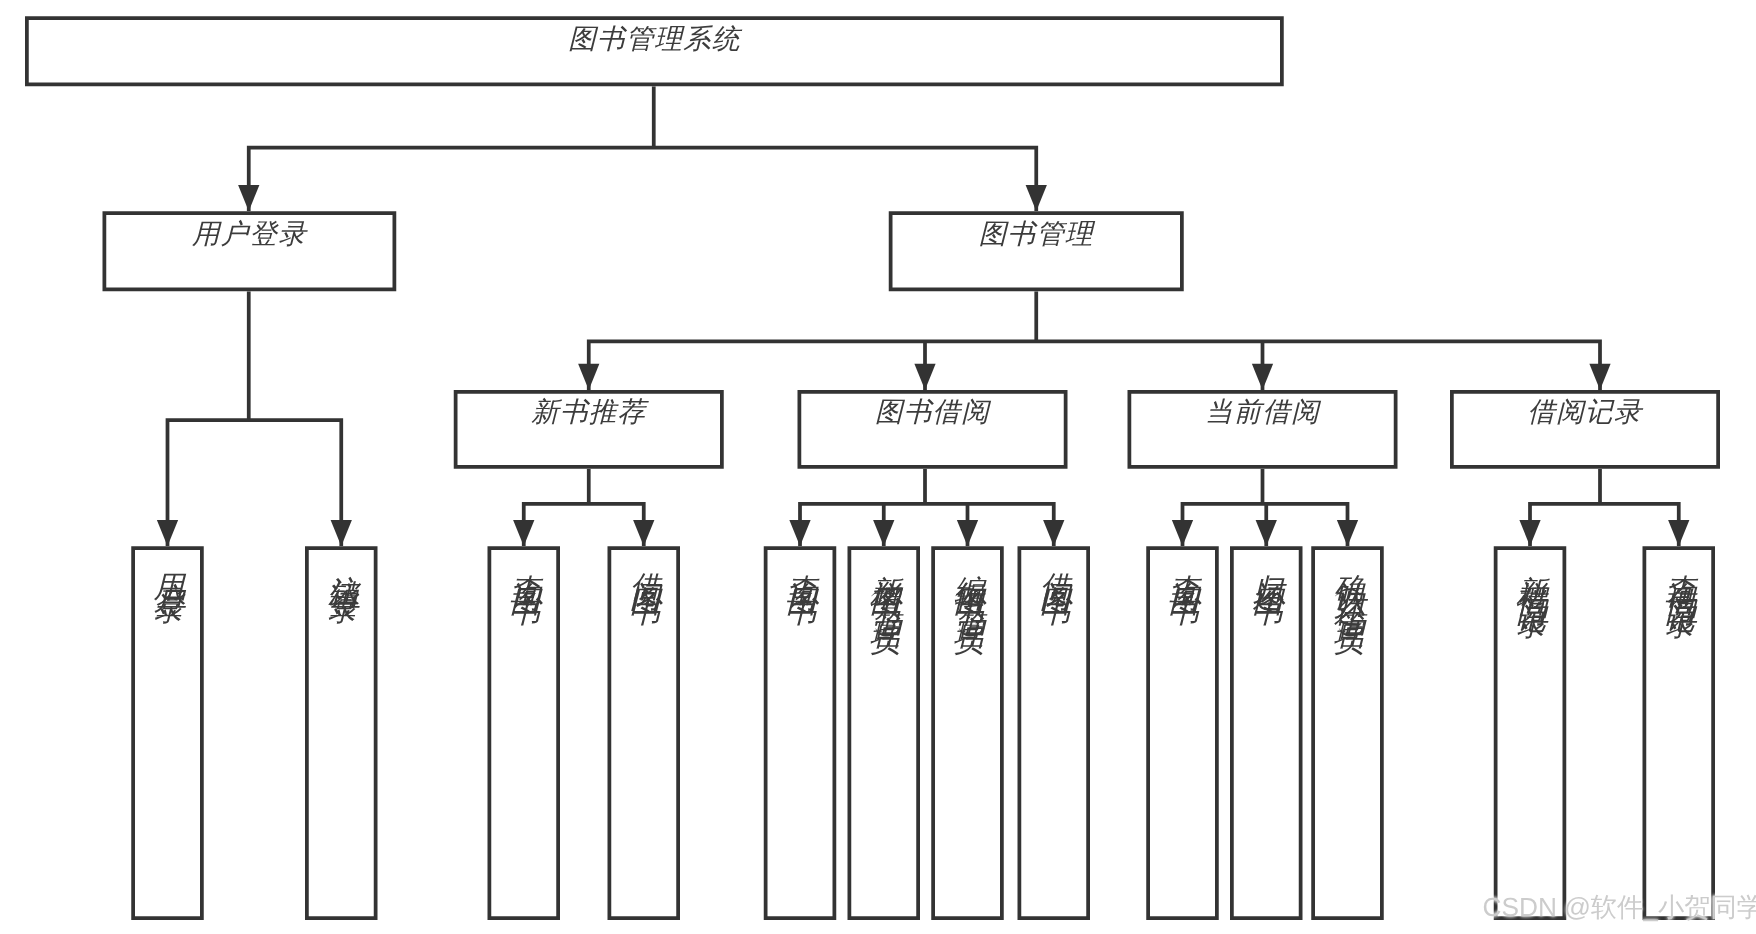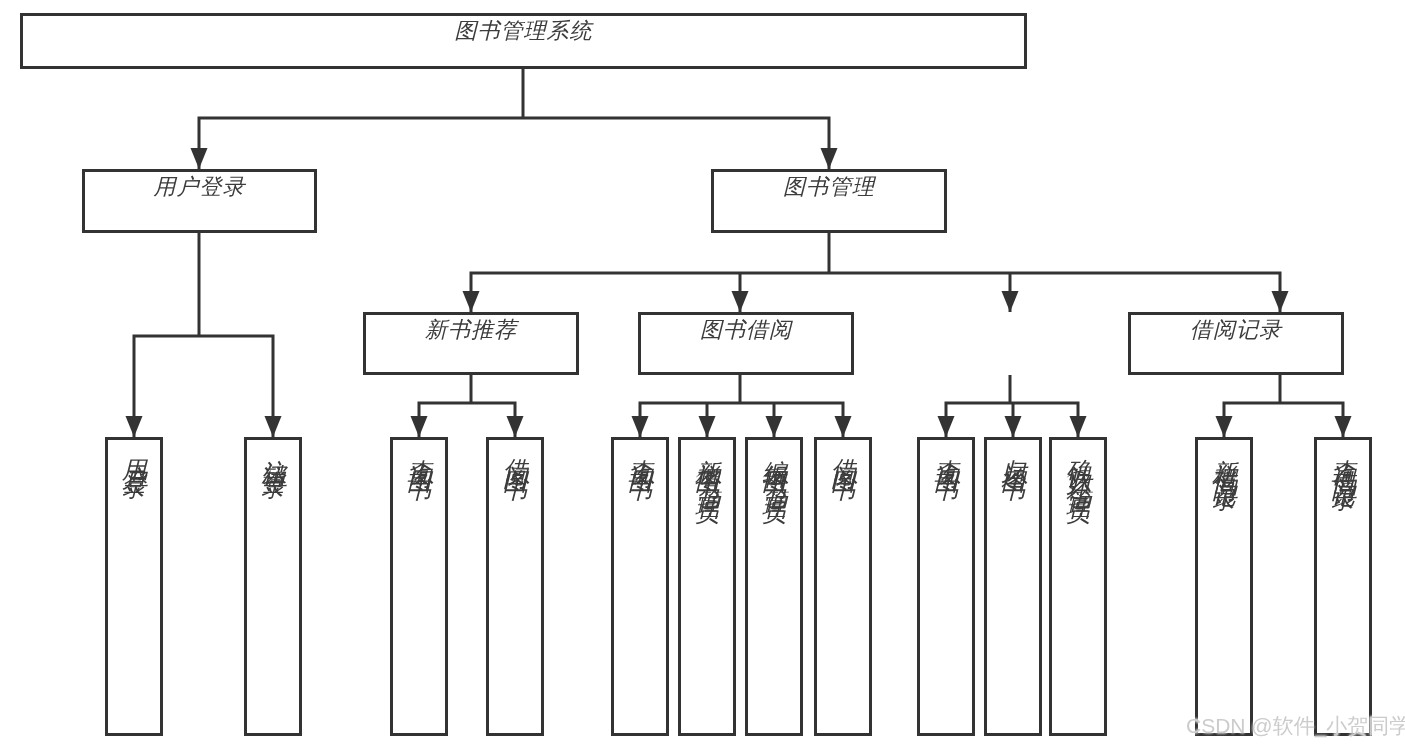--- a/index.html
+++ b/index.html
@@ -134,21 +134,24 @@
   <div class="node" style="left:711px;top:169px;width:236px;height:64px">
     <span class="h-label">图书管理</span>
   </div>
 
   <div class="node" style="left:363px;top:312px;width:216px;height:63px">
     <span class="h-label">新书推荐</span>
   </div>
   <div class="node" style="left:638px;top:312px;width:216px;height:63px">
     <span class="h-label">图书借阅</span>
   </div>
-  <div class="node" style="left:1128px;top:312px;width:216px;height:63px">
+  <div class="node" style="left:902px;top:312px;width:216px;height:63px">
+    <span class="h-label">当前借阅</span>
+  </div>
+  <div class="node" style="left:1160px;top:312px;width:216px;height:63px">
     <span class="h-label">借阅记录</span>
   </div>
 
   <div class="node leaf" style="left:105px">
     <span class="v-label">用户登录</span>
   </div>
   <div class="node leaf" style="left:244px">
     <span class="v-label">注销登录</span>
   </div>
 

